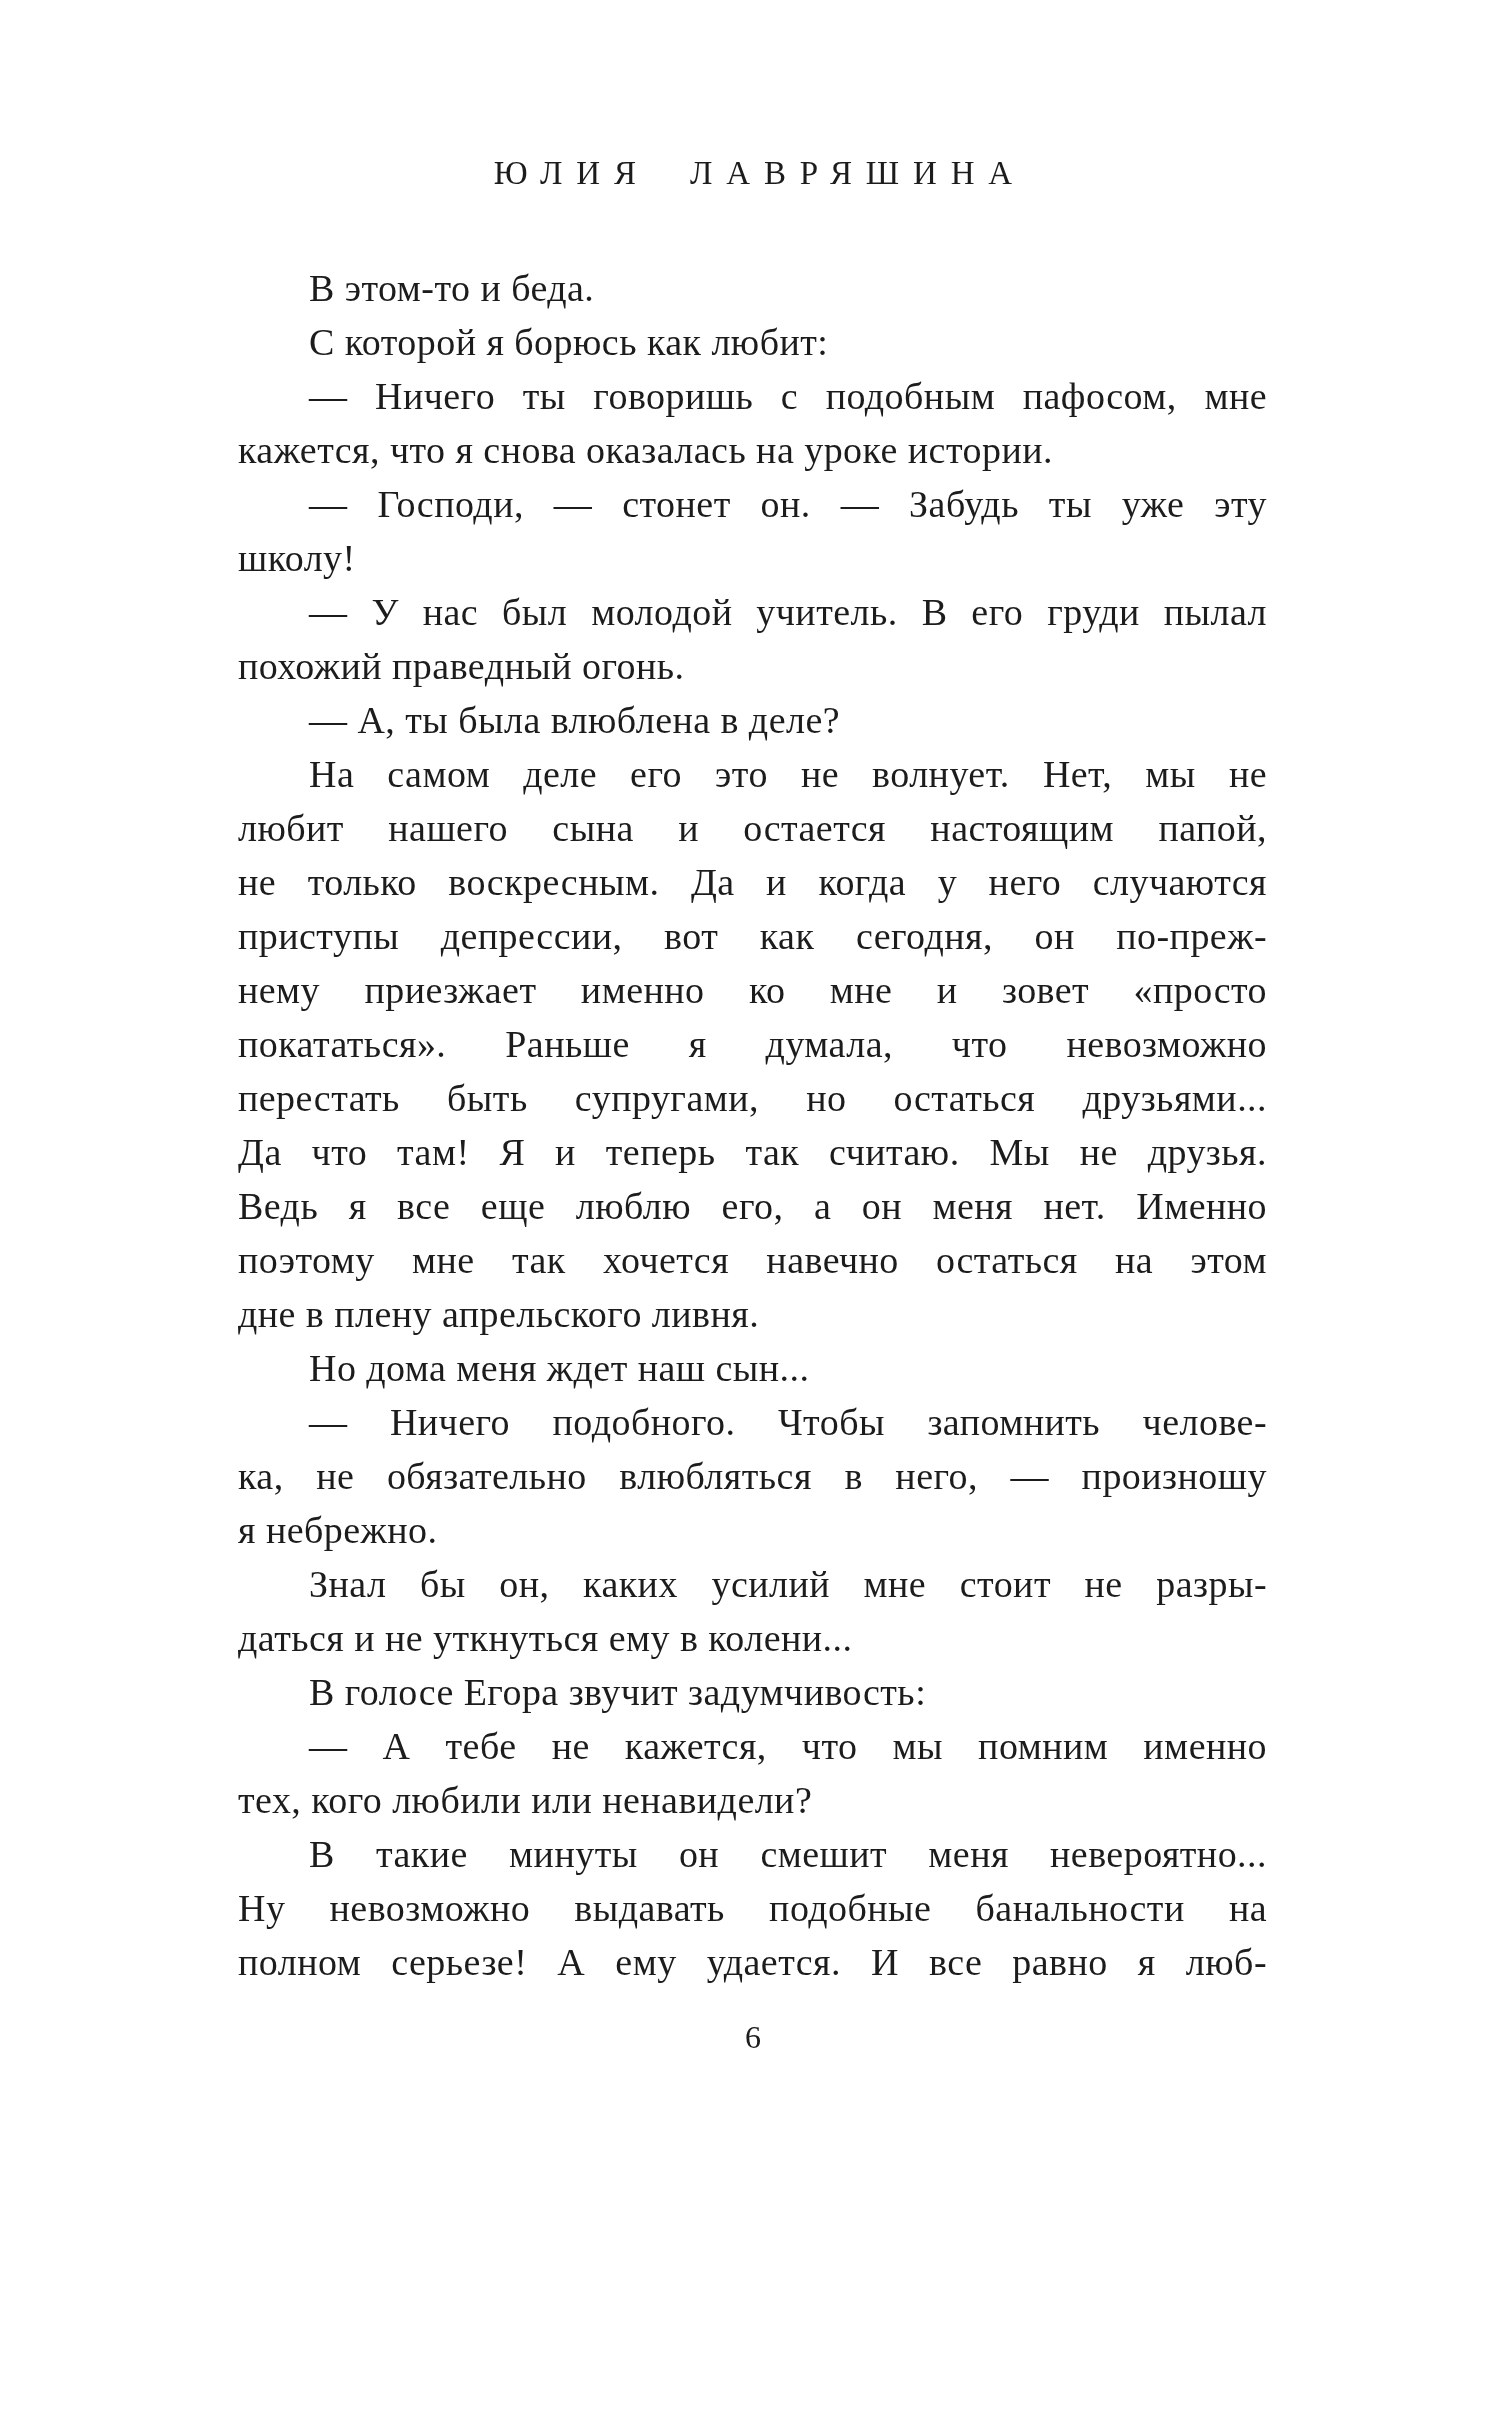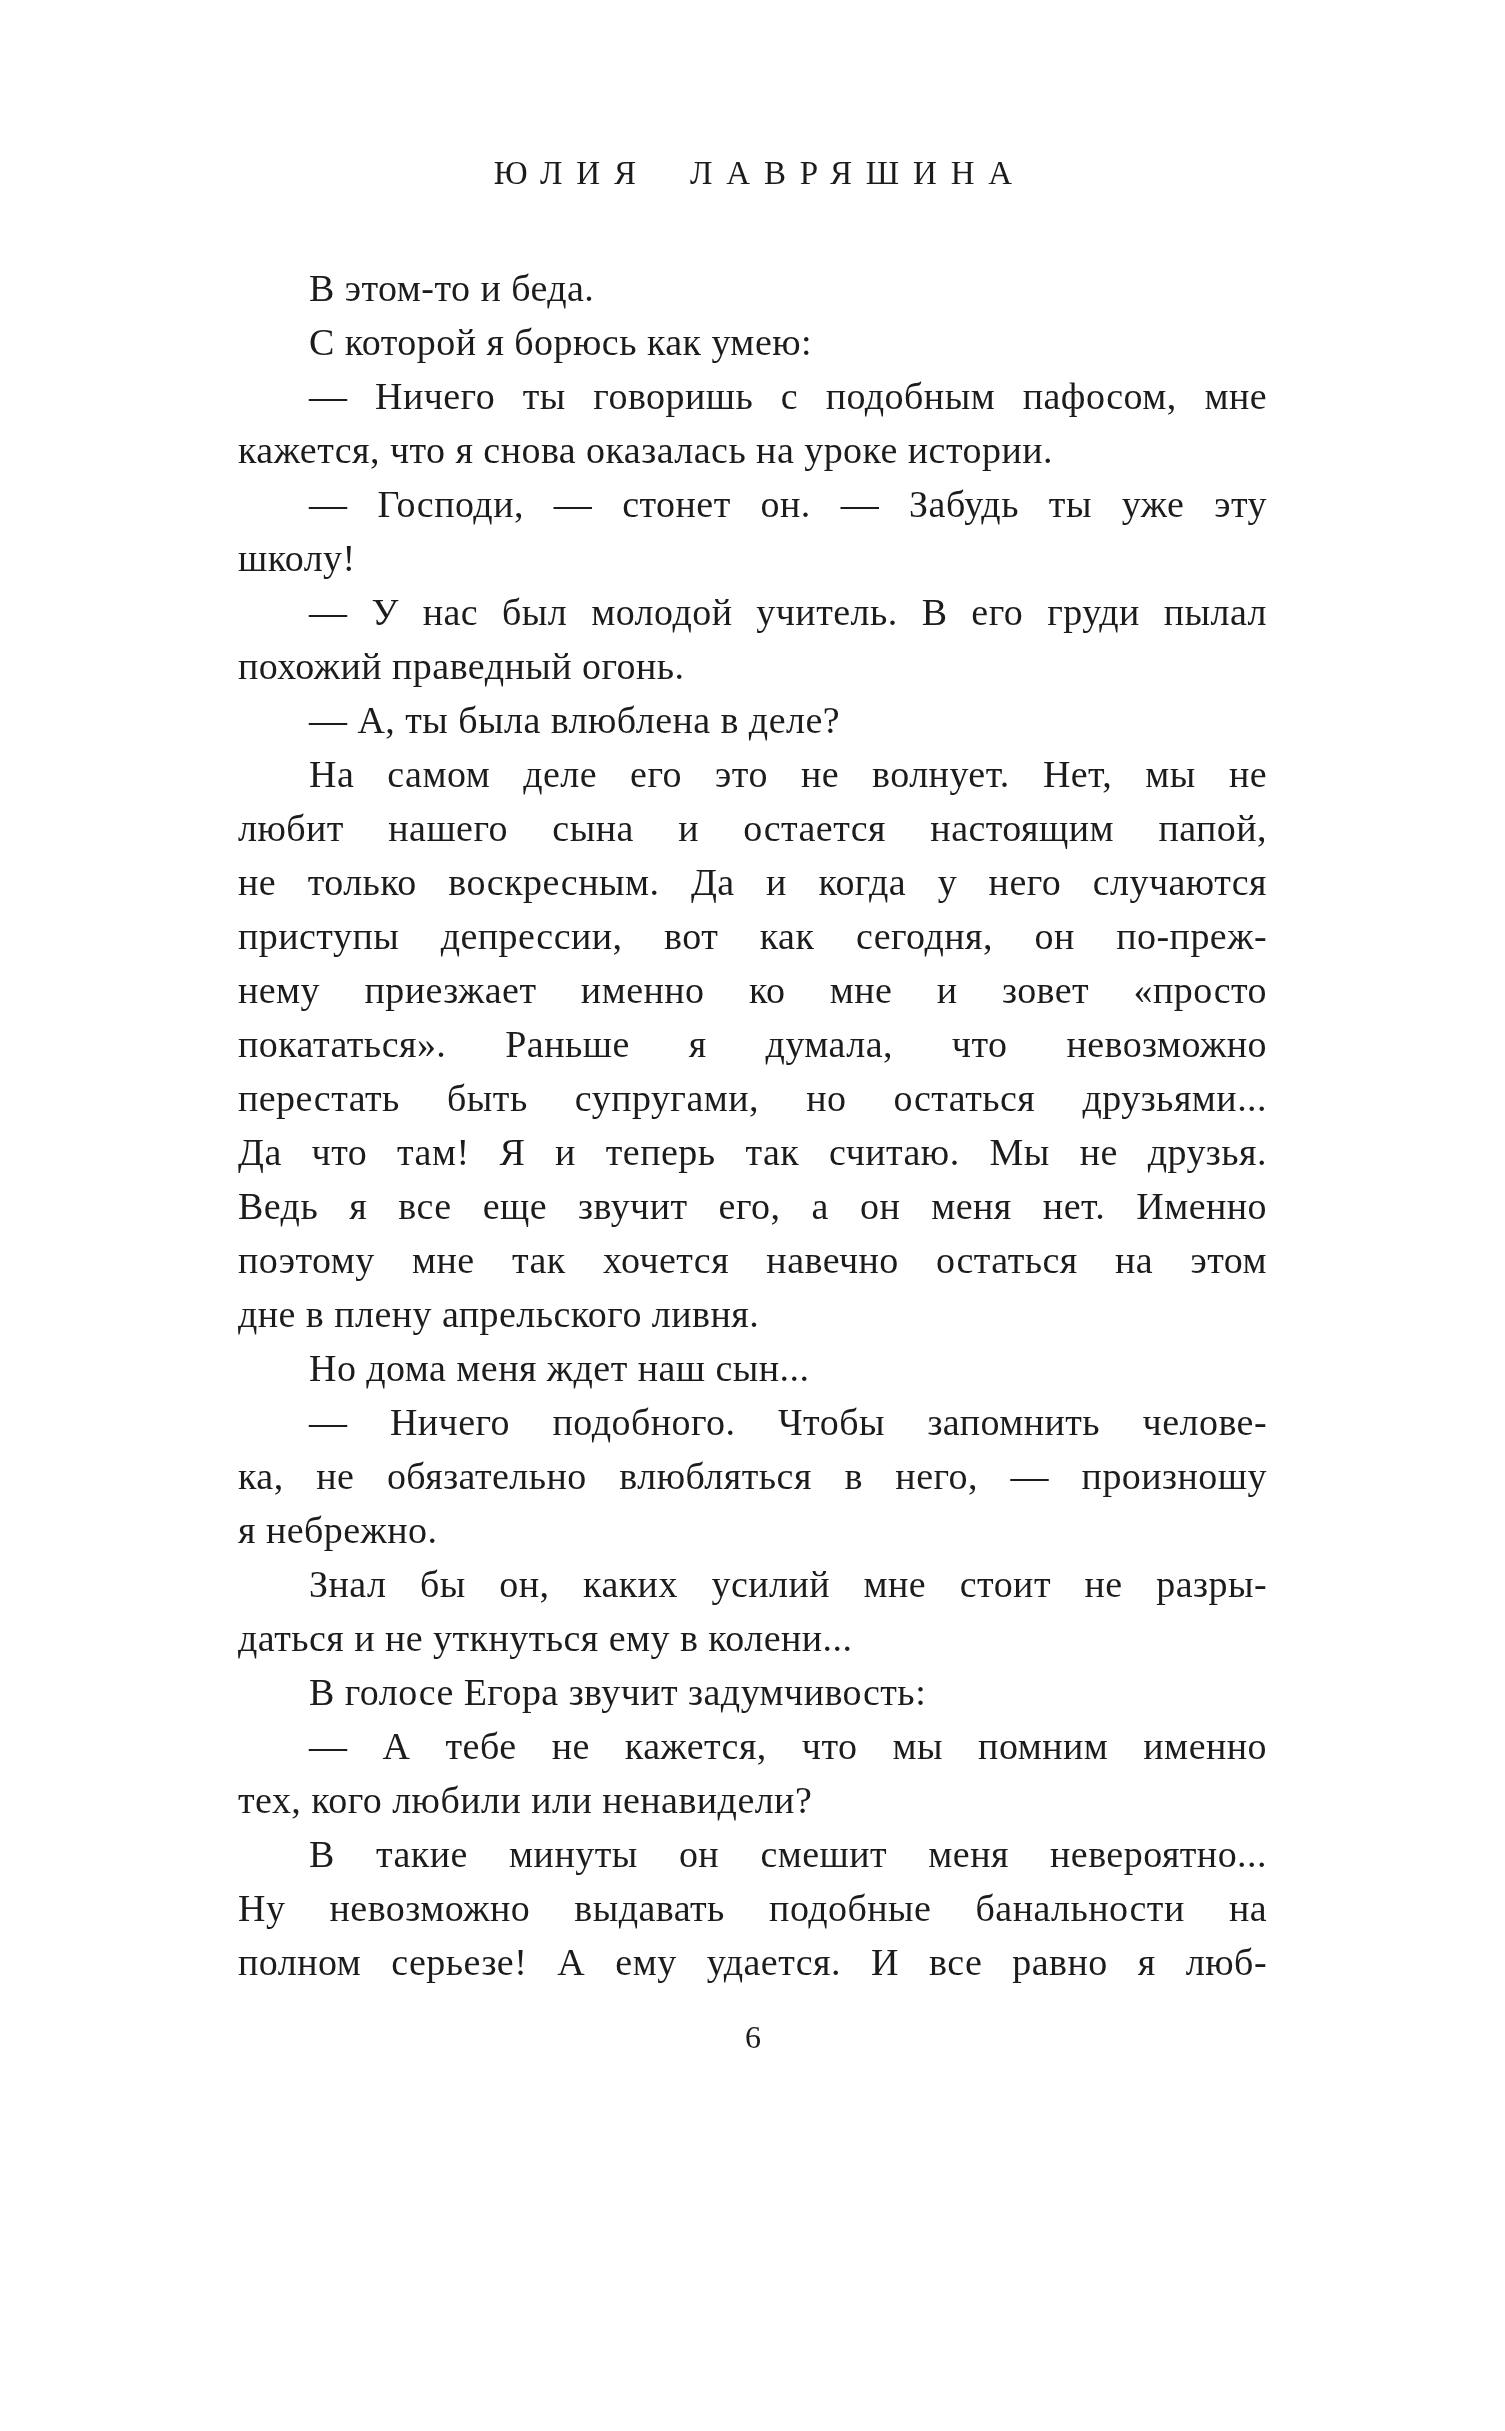--- a/index.html
+++ b/index.html
@@ -66,21 +66,21 @@
 <body>
 
 <div class="page">
   <div class="author-header">ЮЛИЯ ЛАВРЯШИНА</div>
 
   <div class="text-block">
       <div class="paragraph">
         <div class="line first para-end">В этом-то и беда.</div>
       </div>
       <div class="paragraph">
-        <div class="line first para-end">С которой я борюсь как умею:</div>
+        <div class="line first para-end">С которой я борюсь как любит:</div>
       </div>
       <div class="paragraph">
         <div class="line first">— Ничего ты говоришь с подобным пафосом, мне</div>
         <div class="line para-end">кажется, что я снова оказалась на уроке истории.</div>
       </div>
       <div class="paragraph">
         <div class="line first">— Господи, — стонет он. — Забудь ты уже эту</div>
         <div class="line para-end">школу!</div>
       </div>
       <div class="paragraph">
@@ -92,21 +92,21 @@
       </div>
       <div class="paragraph">
         <div class="line first">На самом деле его это не волнует. Нет, мы не</div>
         <div class="line">любит нашего сына и остается настоящим папой,</div>
         <div class="line">не только воскресным. Да и когда у него случаются</div>
         <div class="line">приступы депрессии, вот как сегодня, он по-преж-</div>
         <div class="line">нему приезжает именно ко мне и зовет «просто</div>
         <div class="line">покататься». Раньше я думала, что невозможно</div>
         <div class="line">перестать быть супругами, но остаться друзьями...</div>
         <div class="line">Да что там! Я и теперь так считаю. Мы не друзья.</div>
-        <div class="line">Ведь я все еще звучит его, а он меня нет. Именно</div>
+        <div class="line">Ведь я все еще люблю его, а он меня нет. Именно</div>
         <div class="line">поэтому мне так хочется навечно остаться на этом</div>
         <div class="line para-end">дне в плену апрельского ливня.</div>
       </div>
       <div class="paragraph">
         <div class="line first para-end">Но дома меня ждет наш сын...</div>
       </div>
       <div class="paragraph">
         <div class="line first">— Ничего подобного. Чтобы запомнить челове-</div>
         <div class="line">ка, не обязательно влюбляться в него, — произношу</div>
         <div class="line para-end">я небрежно.</div>

